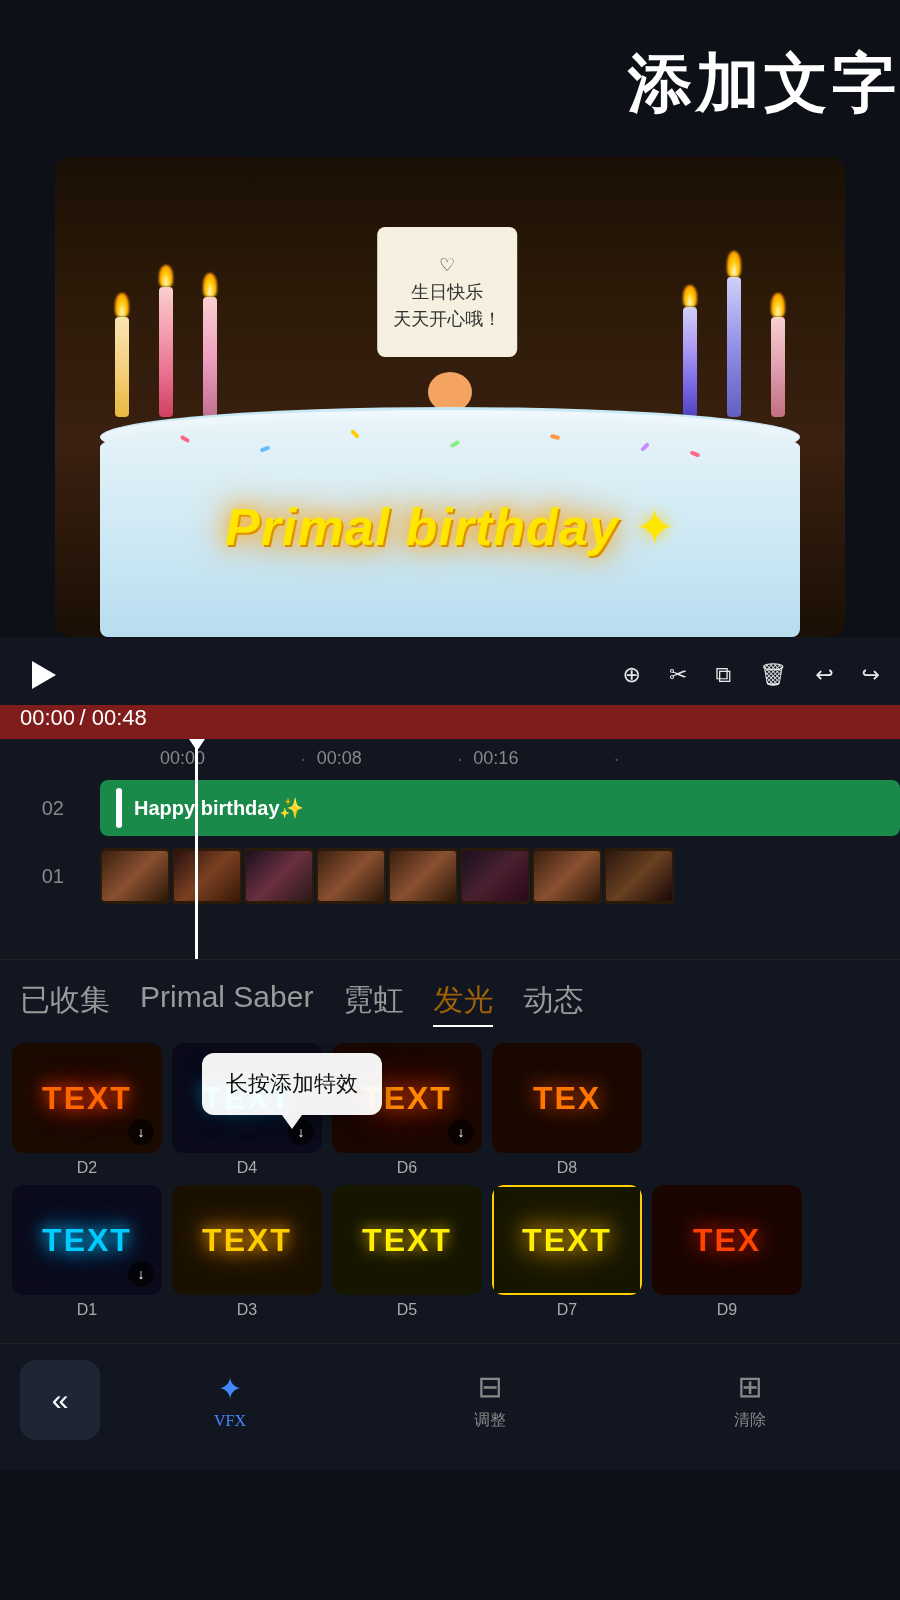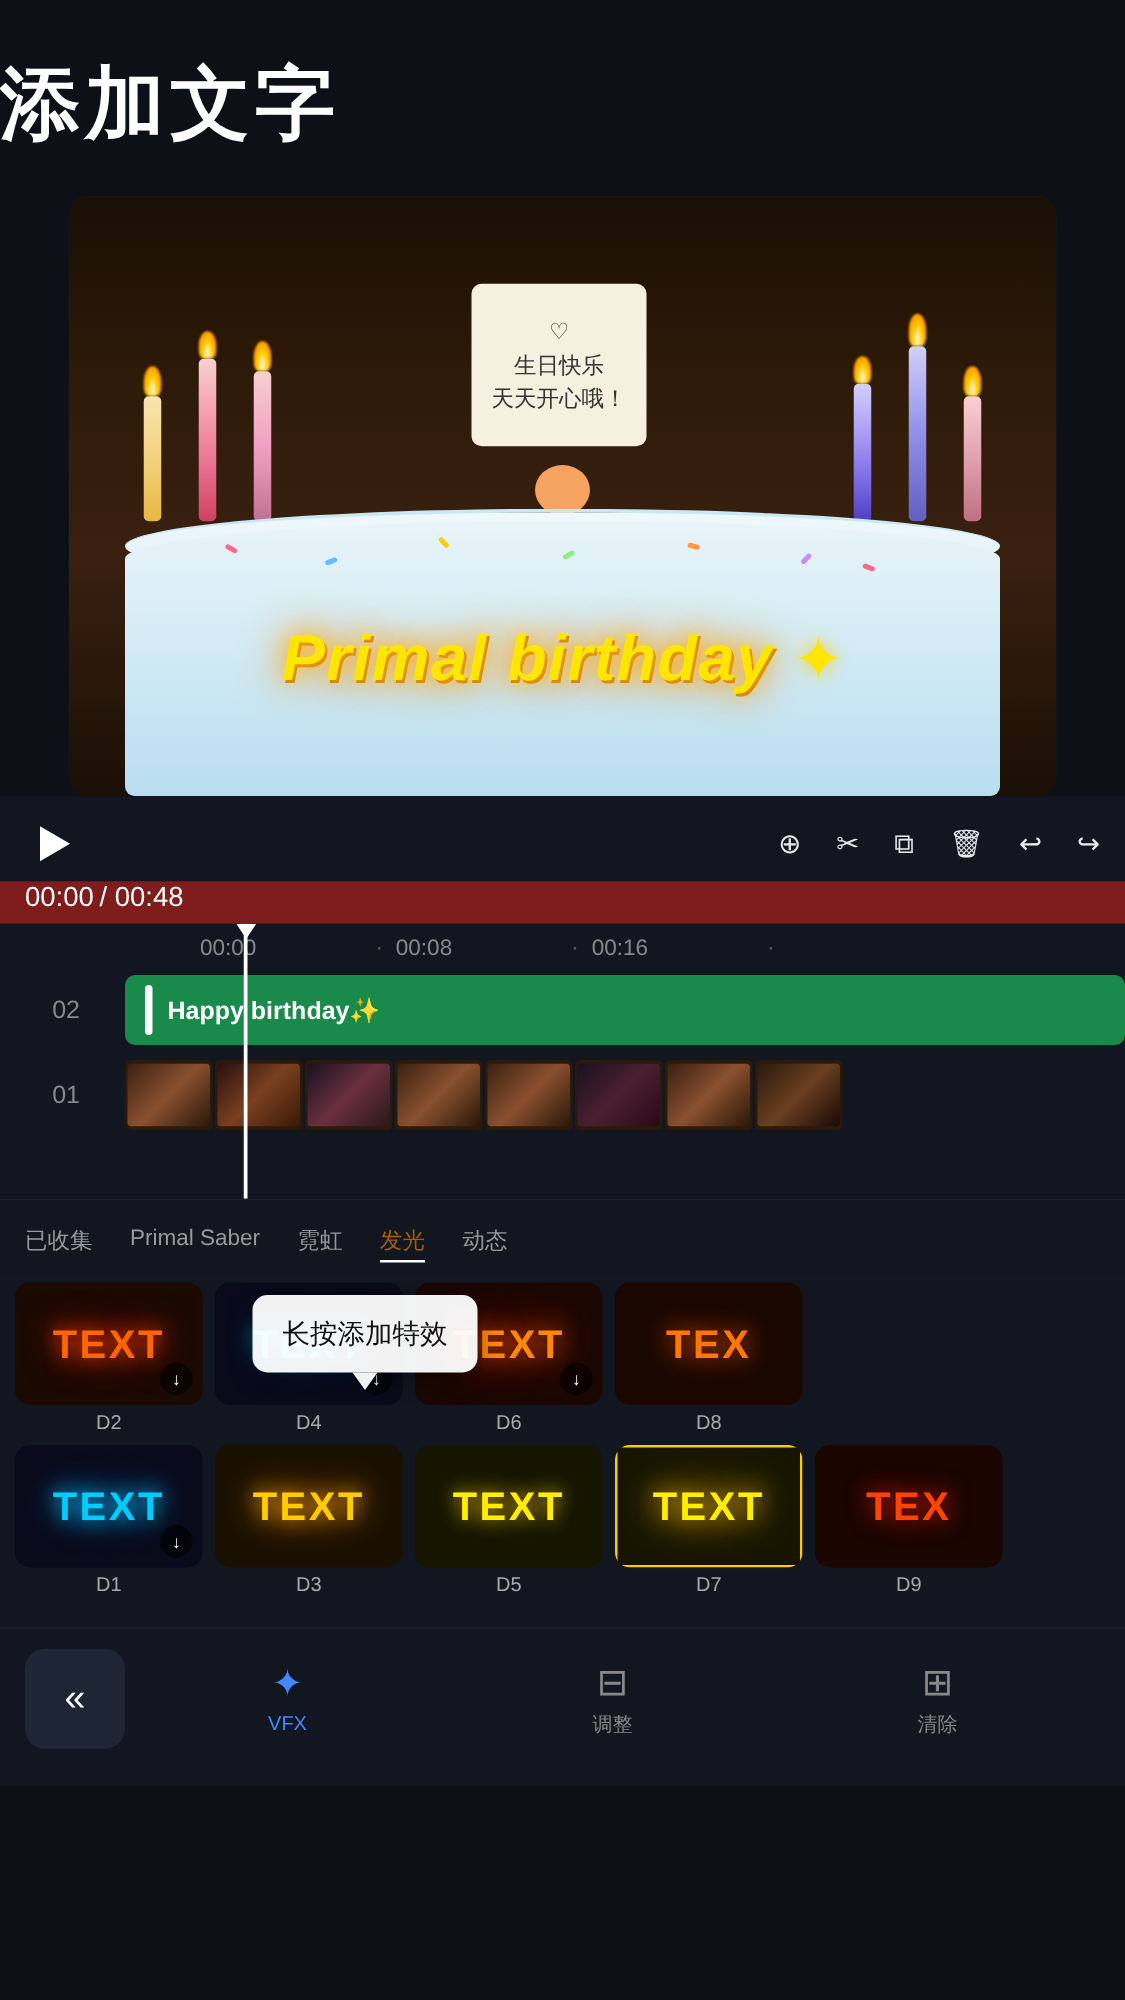--- a/index.html
+++ b/index.html
@@ -7,21 +7,21 @@
       width: 900px;
       height: 1600px;
       background: #0d1117;
       font-family: -apple-system, 'PingFang SC', 'Microsoft YaHei', sans-serif;
       overflow: hidden;
       position: relative;
     }
 
     
     .header {
-      text-align: left;
+      text-align: right;
       padding: 40px 0 20px;
     }
     .header-title {
       font-size: 64px;
       font-weight: 900;
       color: #ffffff;
       letter-spacing: 4px;
     }
 
     
@@ -291,21 +291,21 @@
     
     .style-tabs {
       background: #111620;
       padding: 16px 20px 8px;
       display: flex;
       gap: 30px;
       border-top: 1px solid #222;
     }
     .style-tab {
       color: #999;
-      font-size: 18px;
+      font-size: 30px;
       padding: 4px 0;
       cursor: pointer;
     }
     .style-tab.active {
       color: #a16207;
       border-bottom: 2px solid #ffffff;
     }
 
     
     .effects-area {
@@ -321,21 +321,21 @@
     }
     .effect-item {
       flex: 0 0 150px;
       display: flex;
       flex-direction: column;
       align-items: center;
       gap: 6px;
     }
     .effect-thumb {
       width: 150px;
-      height: 98px;
+      height: 110px;
       border-radius: 12px;
       overflow: hidden;
       position: relative;
       cursor: pointer;
     }
     .effect-label {
       color: #aaa;
       font-size: 16px;
       text-align: center;
     }
@@ -446,20 +446,21 @@
       cursor: pointer;
     }
     .nav-icon {
       font-size: 30px;
       color: #888;
     }
     .nav-icon.active { color: #4488ff; }
     .nav-label {
       font-size: 16px;
       color: #888;
+      font-family: Liberation Serif, serif;
     }
     .nav-label.active { color: #4488ff; }
     .back-btn {
       width: 80px;
       height: 80px;
       background: #1e2535;
       border-radius: 16px;
       display: flex;
       align-items: center;
       justify-content: center;

